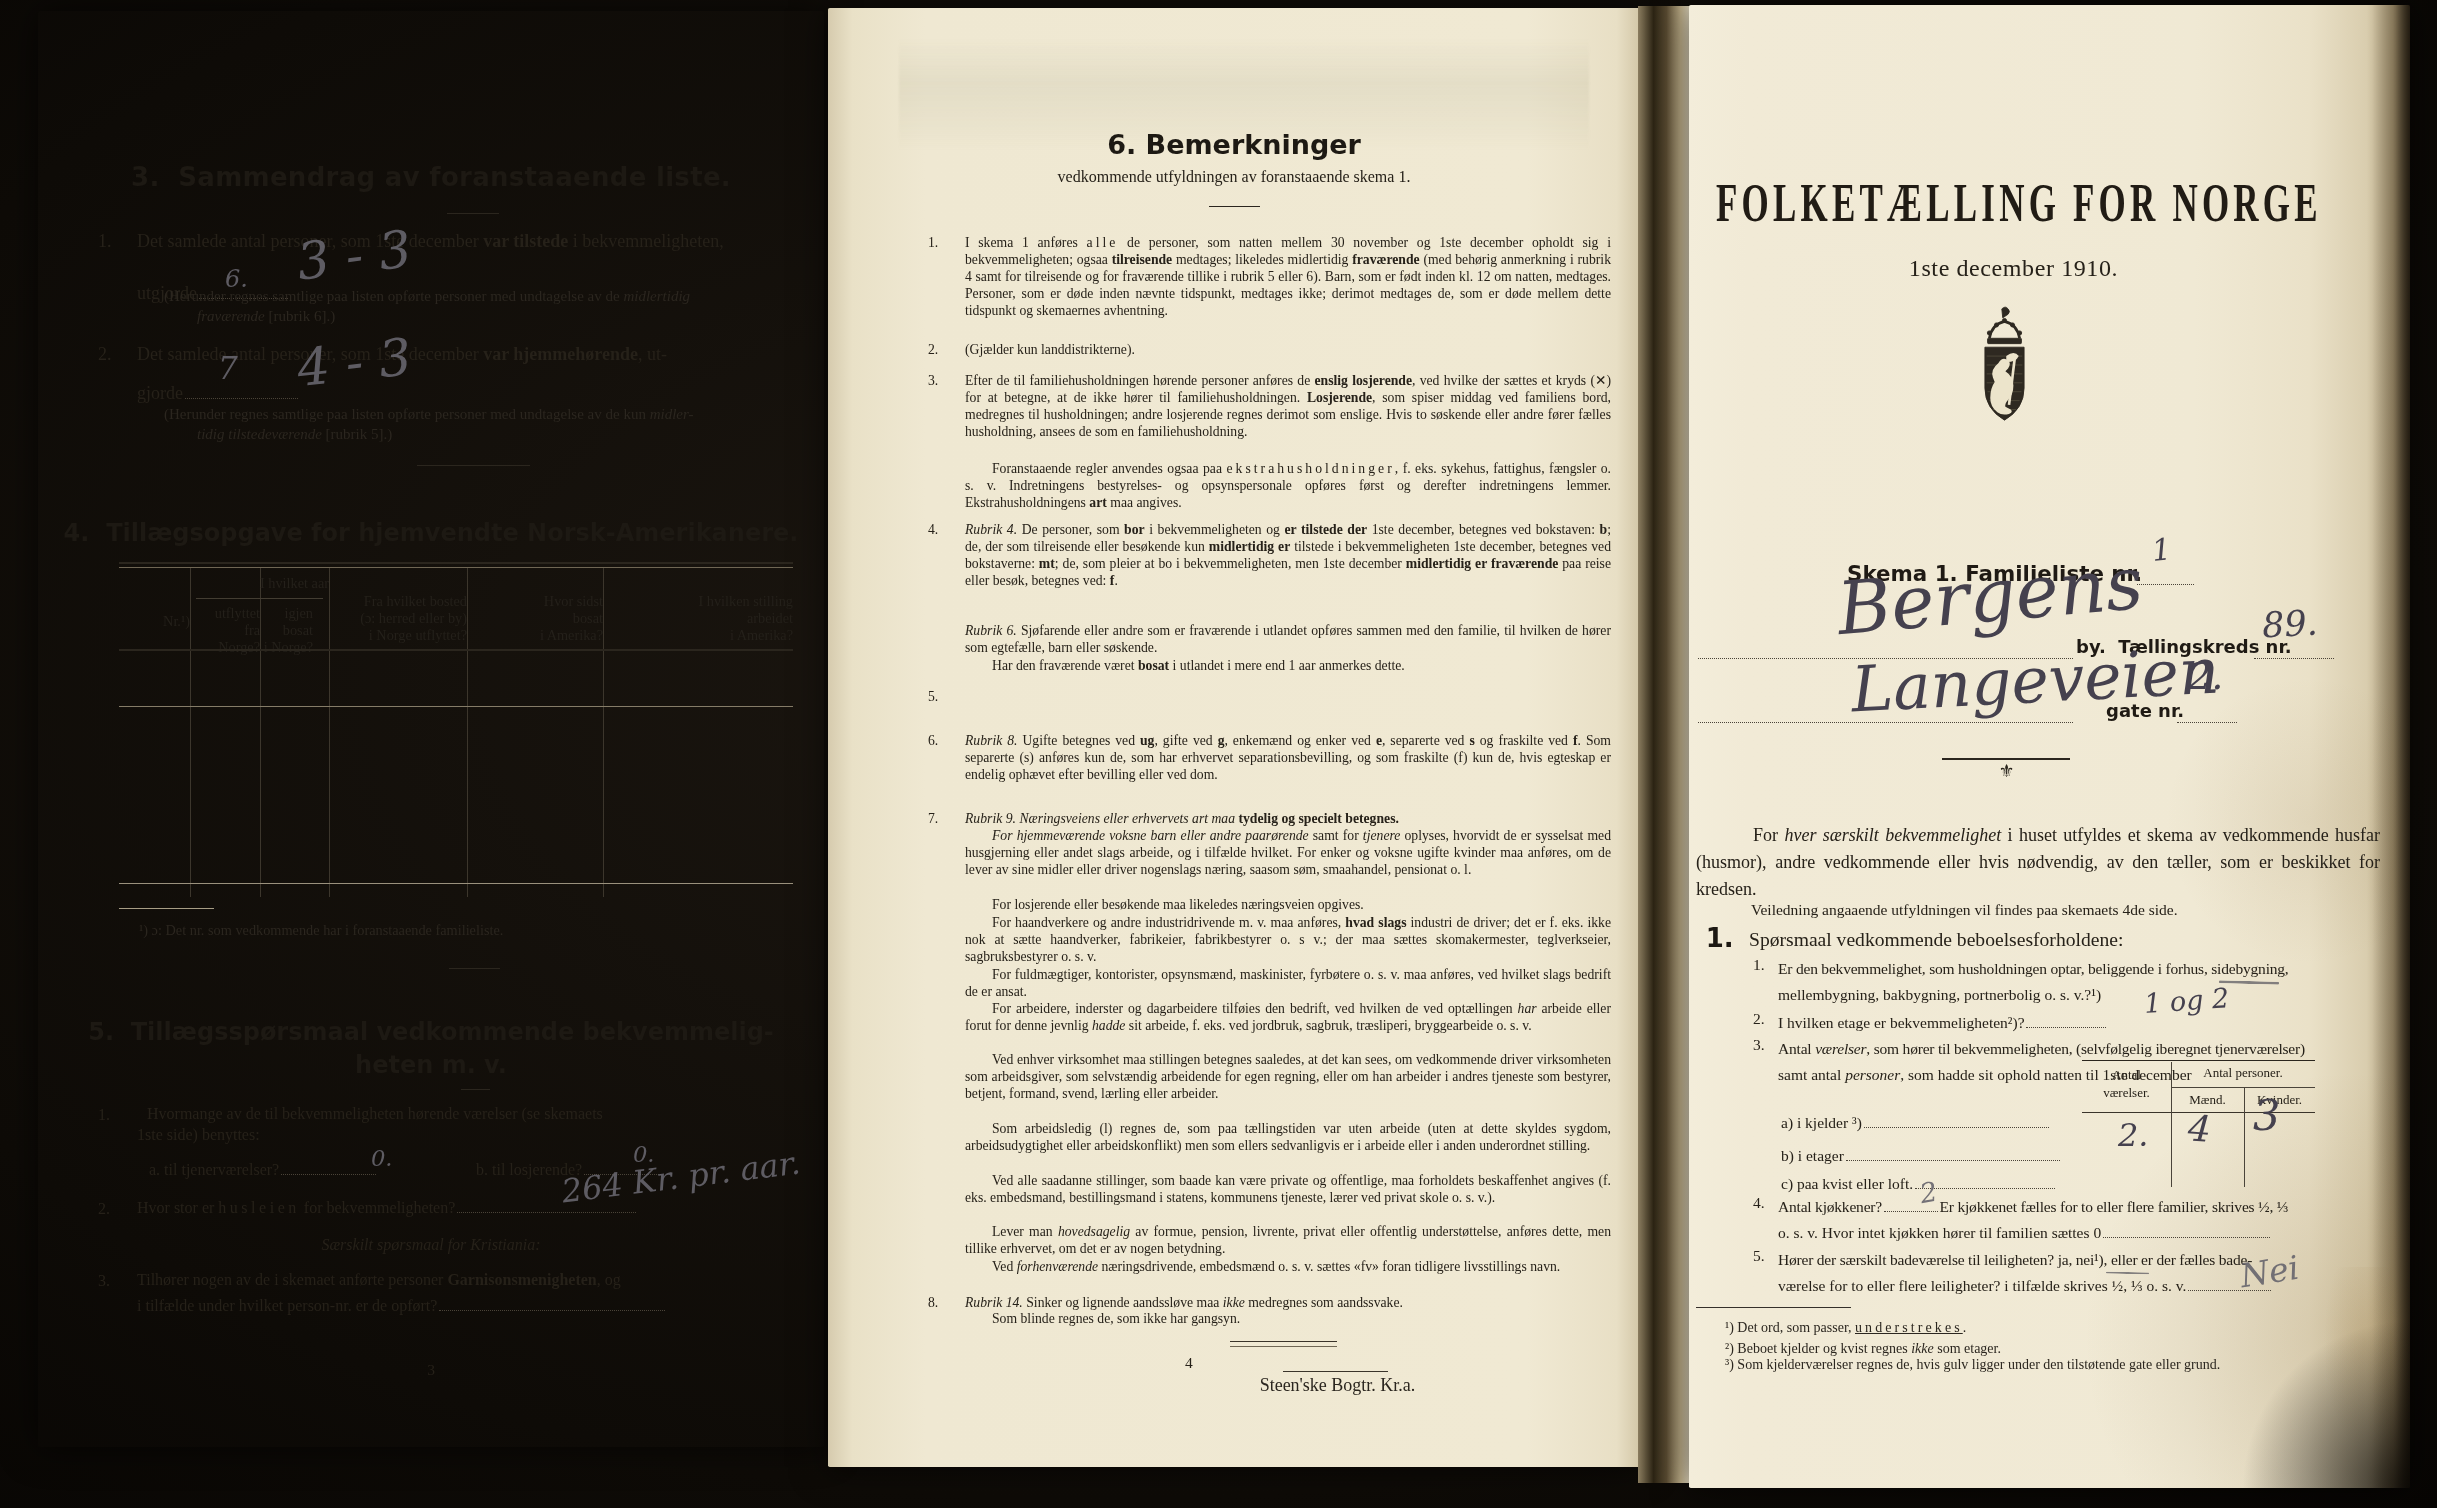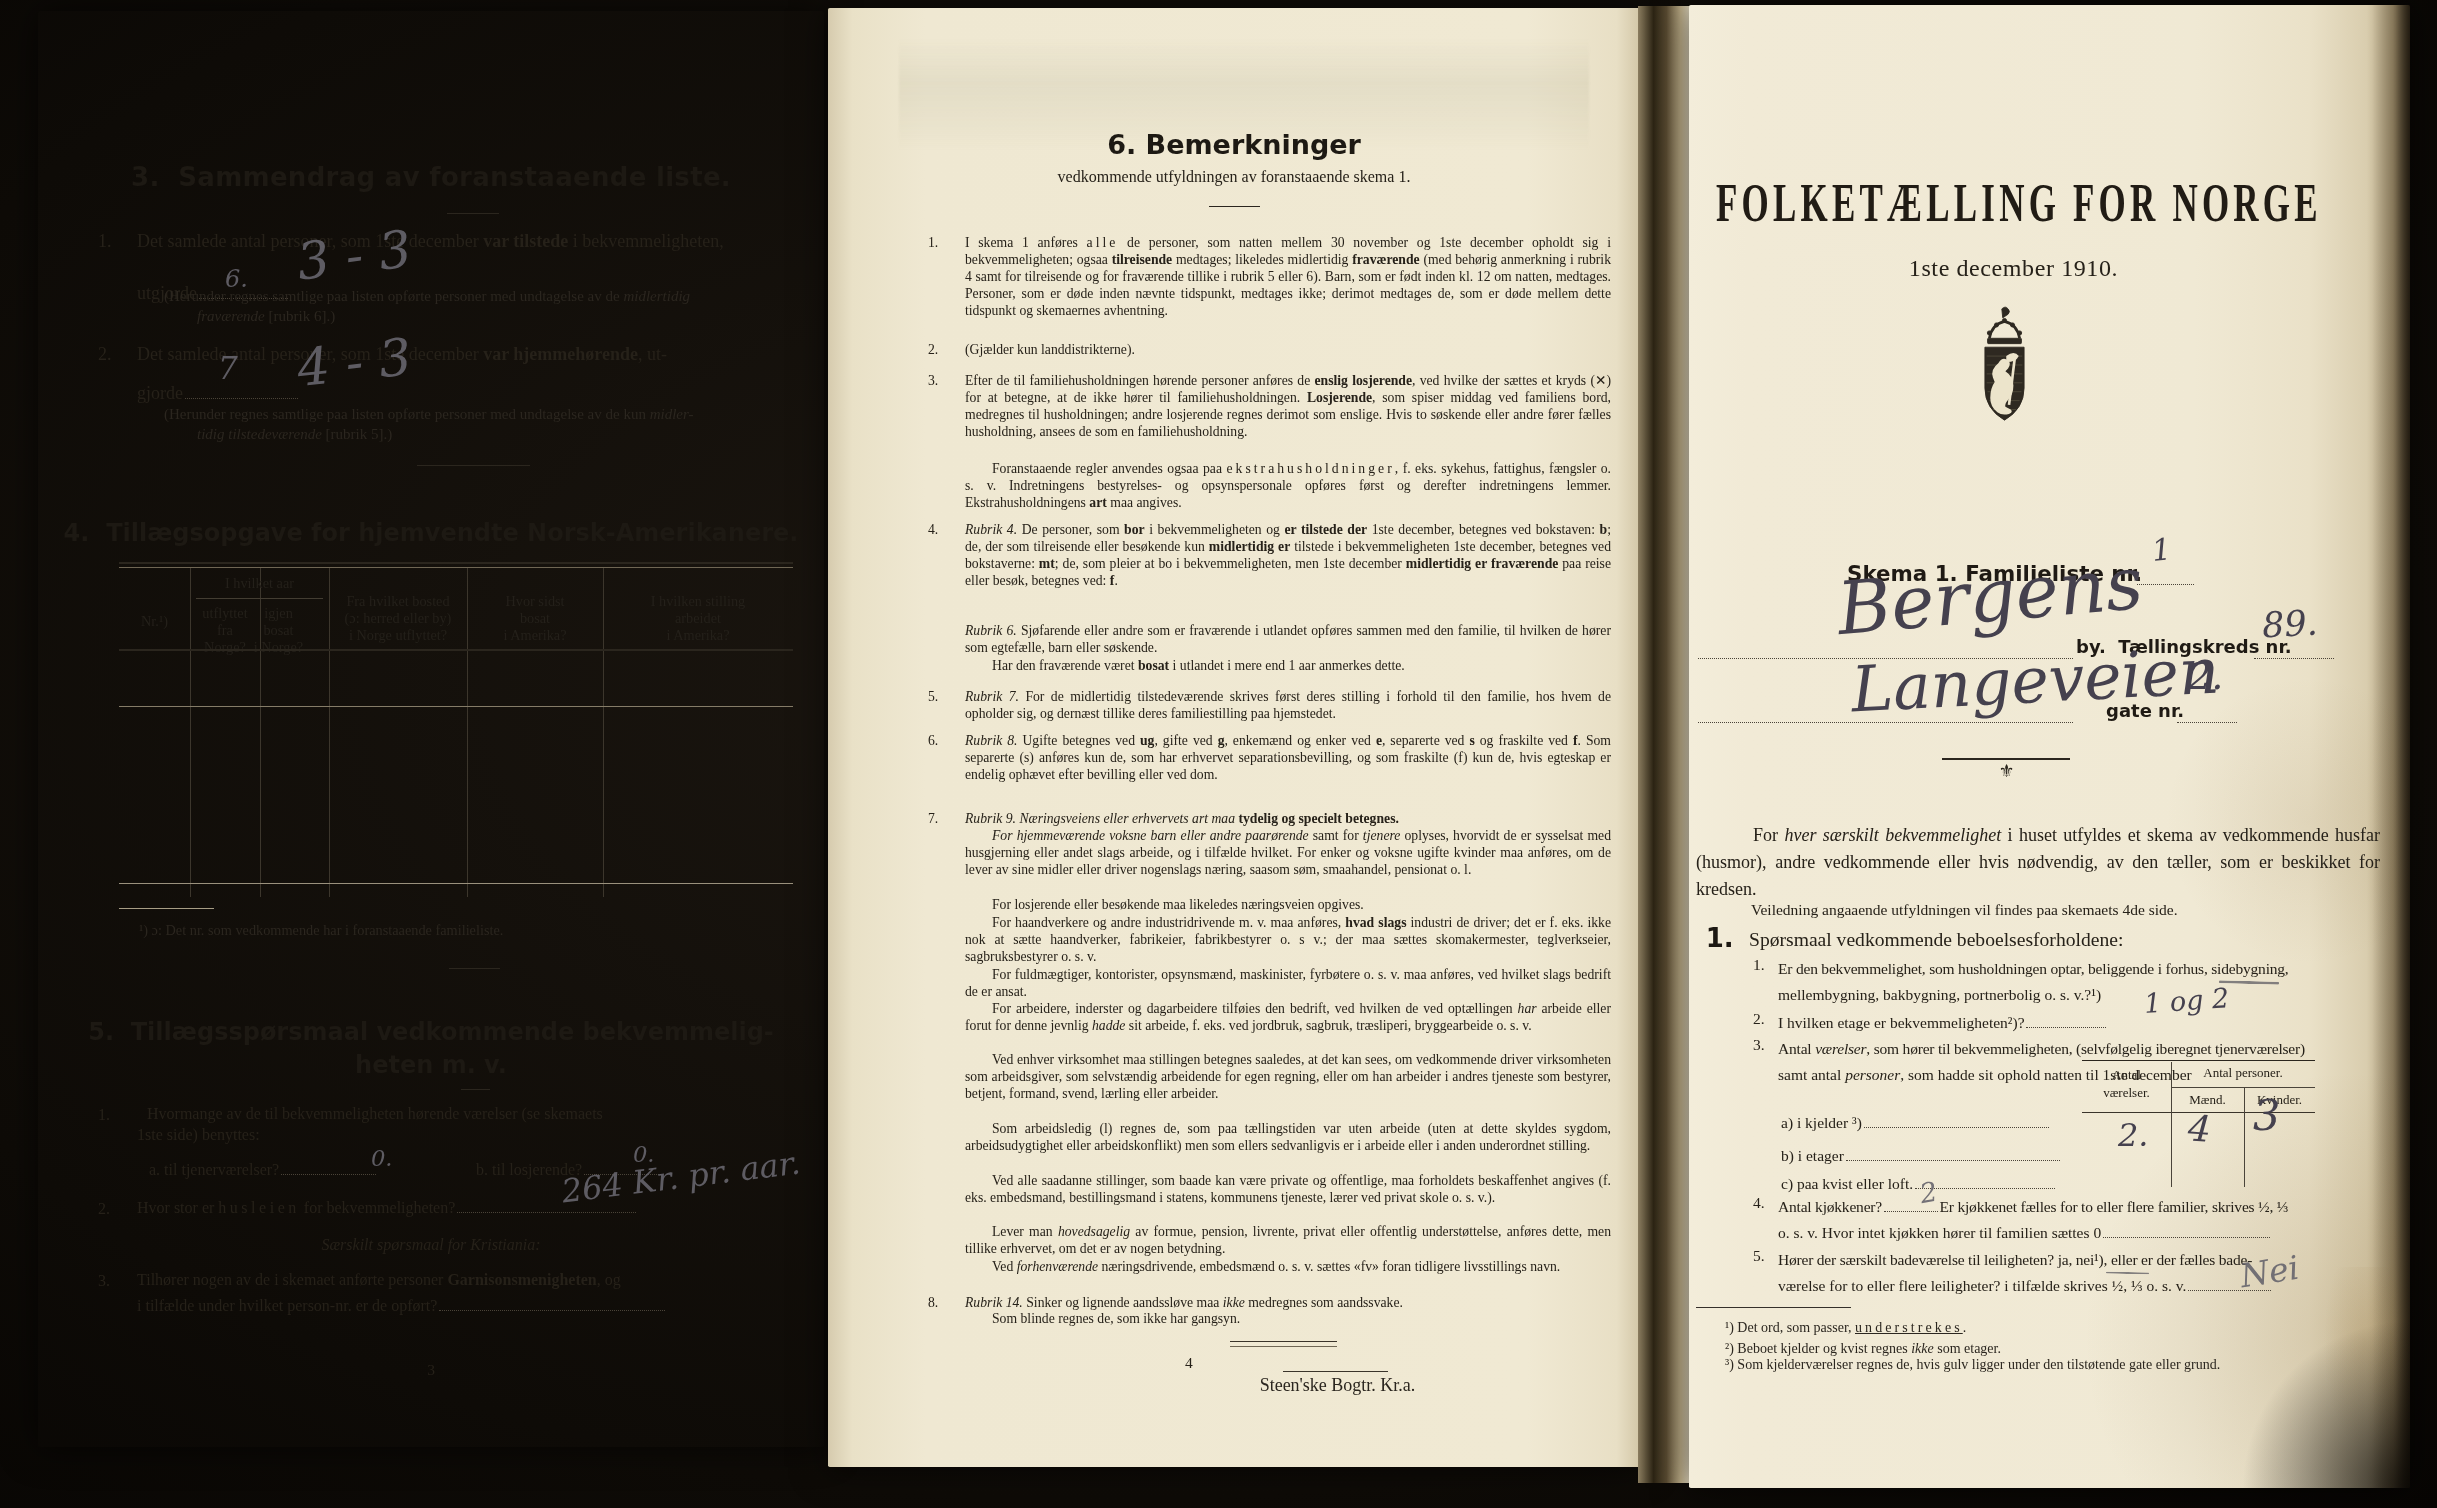--- a/index.html
+++ b/index.html
@@ -45,21 +45,21 @@
   
   .pgL{font-size:18px;line-height:27px;}
   .hL{font-size:26px;line-height:1.15;letter-spacing:0.3px;}
   .h4L{font-size:24px;}
   .h5L{font-size:24px;line-height:33px;}
   .num{position:absolute;font-size:18px;}
   .lpar{font-size:15px;line-height:20px;color:#2b261f;}
   .lfoot{font-size:14.3px;color:#2b261f;}
   .t4{position:absolute;left:81px;top:551px;width:674px;height:351px;}
   .t4 .vline{position:absolute;width:1.2px;background:#3c362c;top:6px;}
-  .t4 .hdr{position:absolute;font-size:14.3px;line-height:17.3px;text-align:center;color:#24201a;}
+  .t4 .hdr{position:absolute;font-size:14.3px;line-height:17.3px;text-align:right;color:#24201a;}
   .s5i{font-size:16px;line-height:26px;}
   .s5n{font-size:16px;}
   .pgno{font-size:15.5px;}
   
   .pgM{font-size:13.7px;line-height:17px;}
   .hM{font-size:27px;line-height:1.1;}
   .subM{font-size:16px;}
   .mp{position:absolute;left:137px;width:646px;text-align:justify;}
   .mnum{position:absolute;left:100px;font-size:13.7px;}
   .ind{text-indent:27px;}
@@ -185,21 +185,20 @@
     <span class="mnum" style="top:333px">2.</span>
     <div class="mp" style="top:333px"><span>(Gjælder kun landdistrikterne).</span></div>
     <span class="mnum" style="top:364px">3.</span>
     <div class="mp" style="top:364px"><span>Efter de til familiehusholdningen hørende personer anføres de </span><span class="b">enslig losjerende</span><span>, ved hvilke der sættes et kryds (✕) for at betegne, at de ikke hører til familiehusholdningen.  </span><span class="b">Losjerende</span><span>, som spiser middag ved familiens bord, medregnes til husholdningen; andre losjerende regnes derimot som enslige.  Hvis to søskende eller andre fører fælles husholdning, ansees de som en familiehusholdning.</span></div>
     <div class="mp ind" style="top:452px"><span>Foranstaaende regler anvendes ogsaa paa </span><span class="sp">ekstrahusholdninger</span><span>, f. eks. sykehus, fattighus, fængsler o. s. v.  Indretningens bestyrelses- og opsynspersonale opføres først og derefter indretningens lemmer.  Ekstrahusholdningens </span><span class="b">art</span><span> maa angives.</span></div>
     <span class="mnum" style="top:513px">4.</span>
     <div class="mp" style="top:513px"><span class="i">Rubrik 4.</span><span>  De personer, som </span><span class="b">bor</span><span> i bekvemmeligheten og </span><span class="b">er tilstede der</span><span> 1ste december, betegnes ved bokstaven: </span><span class="b">b</span><span>;  de, der som tilreisende eller besøkende kun </span><span class="b">midlertidig er</span><span> tilstede i bekvemmeligheten 1ste december, betegnes ved bokstaverne: </span><span class="b">mt</span><span>;  de, som pleier at bo i bekvemmeligheten, men 1ste december </span><span class="b">midlertidig er fraværende</span><span> paa reise eller besøk, betegnes ved: </span><span class="b">f</span><span>.</span></div>
     <div class="mp" style="top:614px"><span class="i">Rubrik 6.</span><span>  Sjøfarende eller andre som er fraværende i utlandet opføres sammen med den familie, til hvilken de hører som egtefælle, barn eller søskende.</span></div>
     <div class="mp ind" style="top:649px"><span>Har den fraværende været </span><span class="b">bosat</span><span> i utlandet i mere end 1 aar anmerkes dette.</span></div>
     <span class="mnum" style="top:680px">5.</span>
-    <div class="mp" style="top:680px"><span class="i">Rubrik 7.</span><span>  For de midlertidig tilstedeværende skrives først deres stilling i forhold til den familie, hos hvem de opholder sig, og dernæst tillike deres familiestilling paa hjemstedet.</span></div>
     <span class="mnum" style="top:724px">6.</span>
     <div class="mp" style="top:724px"><span class="i">Rubrik 8.</span><span>  Ugifte betegnes ved </span><span class="b">ug</span><span>, gifte ved </span><span class="b">g</span><span>, enkemænd og enker ved </span><span class="b">e</span><span>, separerte ved </span><span class="b">s</span><span> og fraskilte ved </span><span class="b">f</span><span>.  Som separerte (s) anføres kun de, som har erhvervet separationsbevilling, og som fraskilte (f) kun de, hvis egteskap er endelig ophævet efter bevilling eller ved dom.</span></div>
     <span class="mnum" style="top:802px">7.</span>
     <div class="mp" style="top:802px"><span class="i">Rubrik 9.</span><span>  </span><span class="i">Næringsveiens eller erhvervets art maa</span><span> </span><span class="b">tydelig og specielt betegnes.</span></div>
     <div class="mp ind" style="top:819px"><span class="i">For hjemmeværende voksne barn eller andre paarørende</span><span> samt for </span><span class="i">tjenere</span><span> oplyses, hvorvidt de er sysselsat med husgjerning eller andet slags arbeide, og i tilfælde hvilket.  For enker og voksne ugifte kvinder maa anføres, om de lever av sine midler eller driver nogenslags næring, saasom søm, smaahandel, pensionat o. l.</span></div>
     <div class="mp ind" style="top:888px"><span>For losjerende eller besøkende maa likeledes næringsveien opgives.</span></div>
     <div class="mp ind" style="top:906px"><span>For haandverkere og andre industridrivende m. v. maa anføres, </span><span class="b">hvad slags</span><span> industri de driver; det er f. eks. ikke nok at sætte haandverker, fabrikeier, fabrikbestyrer o. s v.; der maa sættes skomakermester, teglverkseier, sagbruksbestyrer o. s. v.</span></div>
     <div class="mp ind" style="top:958px"><span>For fuldmægtiger, kontorister, opsynsmænd, maskinister, fyrbøtere o. s. v. maa anføres, ved hvilket slags bedrift de er ansat.</span></div>
     <div class="mp ind" style="top:992px"><span>For arbeidere, inderster og dagarbeidere tilføies den bedrift, ved hvilken de ved optællingen </span><span class="i">har</span><span> arbeide eller forut for denne jevnlig </span><span class="i">hadde</span><span> sit arbeide, f. eks. ved jordbruk, sagbruk, træsliperi, bryggearbeide o. s. v.</span></div>
     <div class="mp ind" style="top:1043px"><span>Ved enhver virksomhet maa stillingen betegnes saaledes, at det kan sees, om vedkommende driver virksomheten som arbeidsgiver, som selvstændig arbeidende for egen regning, eller om han arbeider i andres tjeneste som bestyrer, betjent, formand, svend, lærling eller arbeider.</span></div>

